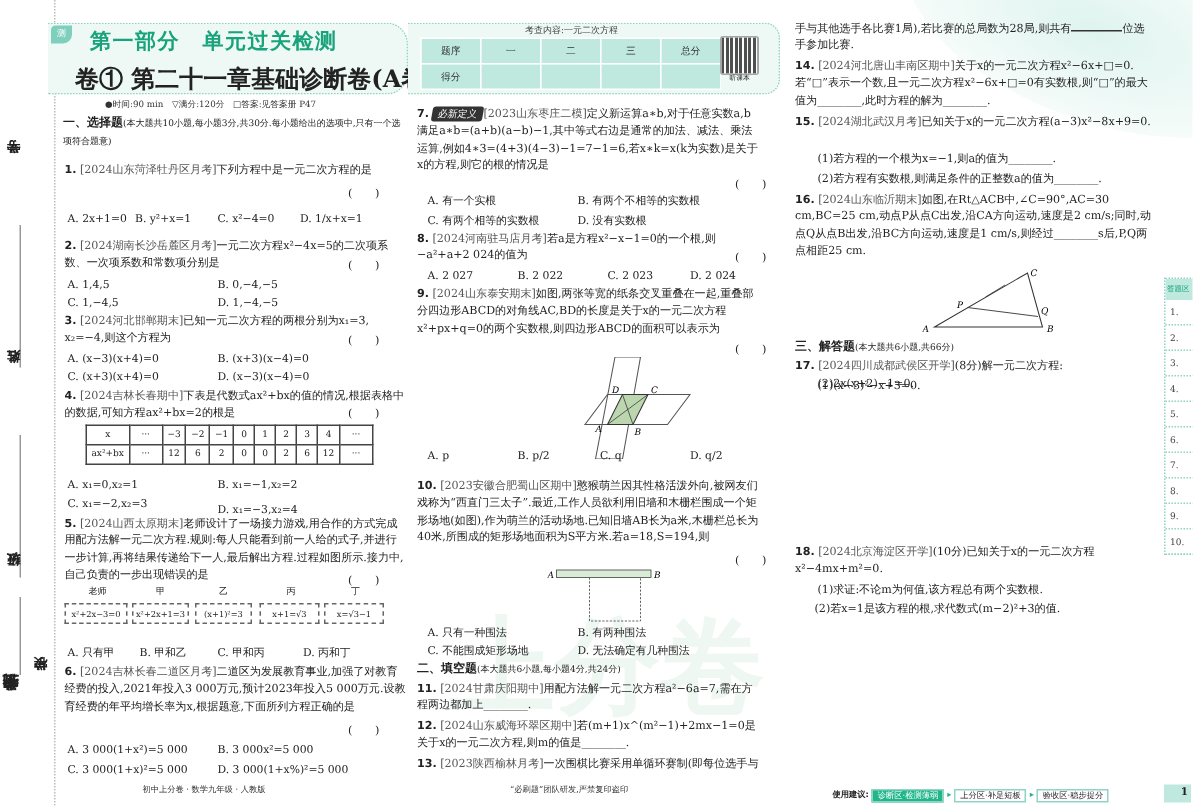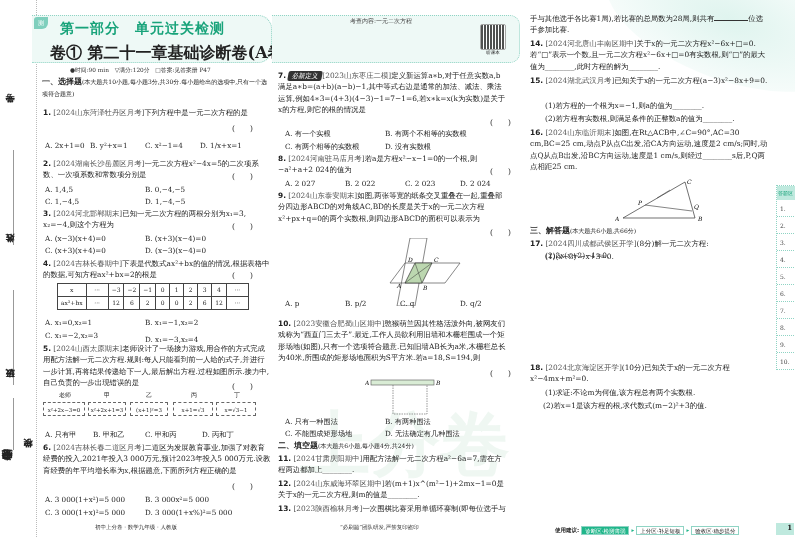--- a/index.html
+++ b/index.html
@@ -66,35 +66,49 @@
 </div>
 
 <div class="banner"></div>
 <div class="tag">测</div>
 <div class="main-title">第一部分　单元过关检测</div>
 <div class="sub-title">卷①  第二十一章基础诊断卷(A卷)</div>
 <div class="topic-box"></div>
 <div class="topic">考查内容:一元二次方程</div>
 <table class="score">
   <tbody>
+      <tr>
+    <td>题序</td>
+    <td>一</td>
+    <td>二</td>
+    <td>三</td>
+    <td>总分</td>
+  </tr>
+  <tr>
+    <td>得分</td>
+    <td></td>
+    <td></td>
+    <td></td>
+    <td></td>
+  </tr>
 </tbody>
   </table>
 <div class="qr"></div>
 <div class="qr-label">听课本</div>
 <div class="meta">●时间:90 min　▽满分:120分　□答案:见答案册 P47</div>
 
 <div class="q" style="left:42px;top:76px;width:230px">
   <span class="sec">一、选择题</span><span class="sec"><small>(本大题共10小题,每小题3分,共30分.每小题给出的选项中,只有一个选项符合题意)</small></span>
 </div>
 
 <div class="q" style="left:43px;top:107px;width:228px"><b>1.</b> <span class="src">[2024山东菏泽牡丹区月考]</span><span>下列方程中是一元二次方程的是</span></div>
 <div class="paren" style="left:232px;top:123px">(　　)</div>
 <div class="opt" style="left:45px;top:140px">A. 2x+1=0</div>
 <div class="opt" style="left:90px;top:140px">B. y²+x=1</div>
-<div class="opt" style="left:145px;top:140px">C. x²−1=4</div>
+<div class="opt" style="left:145px;top:140px">C. x²−4=0</div>
 <div class="opt" style="left:200px;top:140px">D. 1/x+x=1</div>
 
 <div class="q" style="left:43px;top:158px;width:228px"><b>2.</b> <span class="src">[2024湖南长沙岳麓区月考]</span><span>一元二次方程x²−4x=5的二次项系数、一次项系数和常数项分别是</span></div>
 <div class="paren" style="left:232px;top:171px">(　　)</div>
 <div class="opt" style="left:45px;top:184px">A. 1,4,5</div>
 <div class="opt" style="left:145px;top:184px">B. 0,−4,−5</div>
 <div class="opt" style="left:45px;top:196px">C. 1,−4,5</div>
 <div class="opt" style="left:145px;top:196px">D. 1,−4,−5</div>
 
 <div class="q" style="left:43px;top:208px;width:228px"><b>3.</b> <span class="src">[2024河北邯郸期末]</span><span>已知一元二次方程的两根分别为x₁=3, x₂=−4,则这个方程为</span></div>
@@ -191,21 +205,21 @@
   <text x="33" y="24" font-size="6" font-style="italic">D</text>
   <text x="59" y="24" font-size="6" font-style="italic">C</text>
   <text x="22" y="50" font-size="6" font-style="italic">A</text>
   <text x="48" y="52" font-size="6" font-style="italic">B</text>
 </svg>
 <div class="opt" style="left:285px;top:298px">A. p</div>
 <div class="opt" style="left:345px;top:298px">B. p/2</div>
 <div class="opt" style="left:400px;top:298px">C. q</div>
 <div class="opt" style="left:460px;top:298px">D. q/2</div>
 
-<div class="q" style="left:278px;top:318px;width:228px"><b>10.</b> <span class="src">[2023安徽合肥蜀山区期中]</span><span>憨猴萌兰因其性格活泼外向,被网友们戏称为“西直门三太子”.最近,工作人员欲利用旧墙和木栅栏围成一个矩形场地(如图),只有一个选项符合题意.已知旧墙AB长为a米,木栅栏总长为40米,所围成的矩形场地面积为S平方米.若a=18,S=194,则</span></div>
+<div class="q" style="left:278px;top:318px;width:228px"><b>10.</b> <span class="src">[2023安徽合肥蜀山区期中]</span><span>憨猴萌兰因其性格活泼外向,被网友们戏称为“西直门三太子”.最近,工作人员欲利用旧墙和木栅栏围成一个矩形场地(如图),作为萌兰的活动场地.已知旧墙AB长为a米,木栅栏总长为40米,所围成的矩形场地面积为S平方米.若a=18,S=194,则</span></div>
 <div class="paren" style="left:490px;top:368px">(　　)</div>
 <svg class="abs" style="left:365px;top:378px" width="80" height="40">
   <text x="0" y="7" font-size="6" font-style="italic">A</text>
   <rect x="6" y="2" width="63" height="5" fill="#d9ecd5" stroke="#555" stroke-width=".6"></rect>
   <text x="71" y="7" font-size="6" font-style="italic">B</text>
   <polyline points="28,7 28,36 62,36 62,7" fill="none" stroke="#555" stroke-width=".6" stroke-dasharray="1.5,1"></polyline>
 </svg>
 <div class="opt" style="left:285px;top:416px">A. 只有一种围法</div>
 <div class="opt" style="left:385px;top:416px">B. 有两种围法</div>
 <div class="opt" style="left:285px;top:428px">C. 不能围成矩形场地</div>

